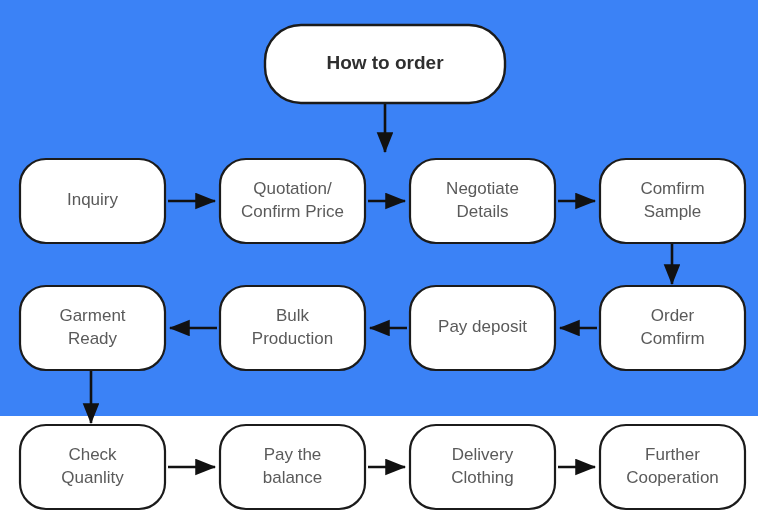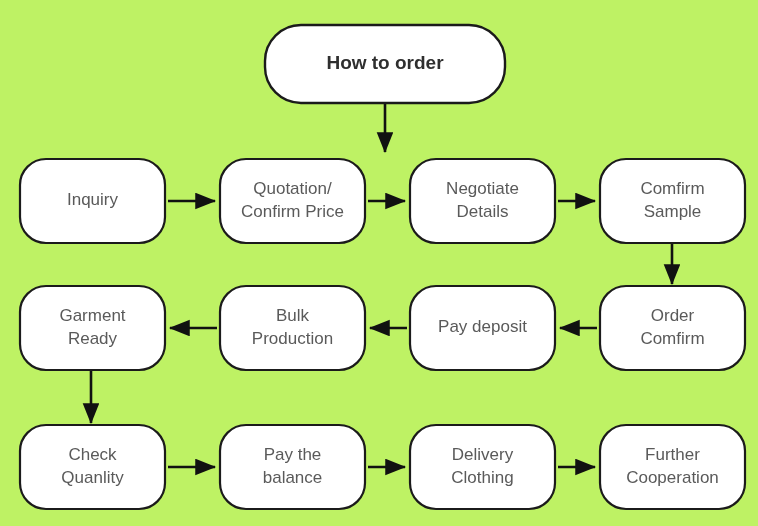--- a/index.html
+++ b/index.html
@@ -9,22 +9,22 @@
   }
   body {
     width: 758px;
     height: 526px;
     font-family: "Liberation Sans", sans-serif;
     overflow: hidden;
   }
   #flowchart-root {
     position: relative;
     width: 758px;
-    height: 526px;
-    background: #bef264;
+    height: 416px;
+    background: #3b82f6;
   }
   svg.flow-canvas {
     position: absolute;
     top: 0;
     left: 0;
     width: 758px;
     height: 526px;
     display: block;
   }
   .node-shape {

